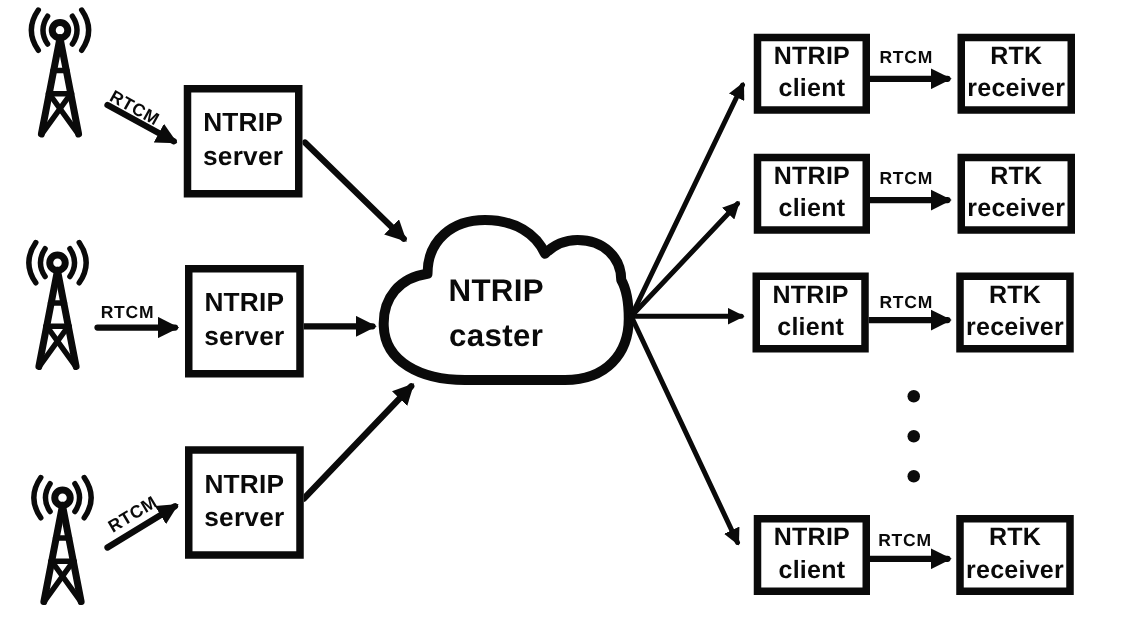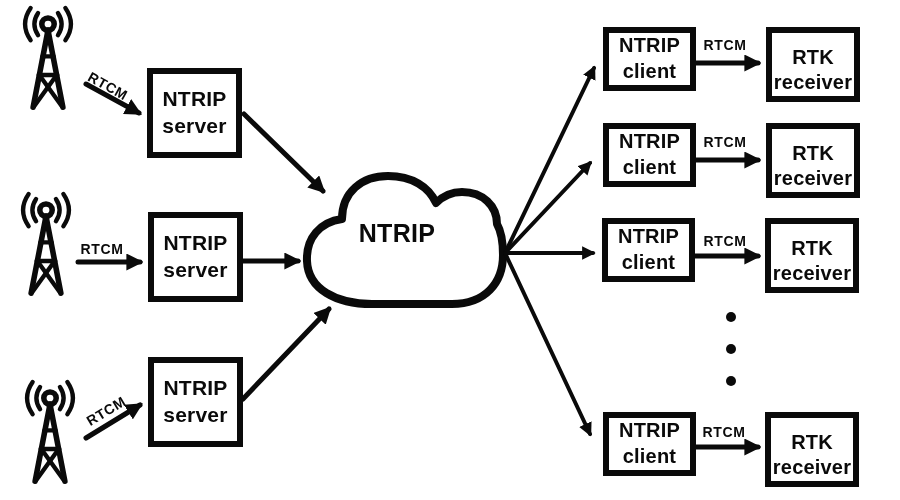--- a/index.html
+++ b/index.html
@@ -8,21 +8,21 @@
     font-family:"Liberation Sans","DejaVu Sans",sans-serif;color:#0a0a0a;
   }
   .overlay{position:absolute;left:0;top:0;width:900px;height:500px;}
   .box{
     position:absolute;box-sizing:border-box;border:6px solid #0a0a0a;background:#ffffff;
     display:flex;flex-direction:column;align-items:center;justify-content:center;
     font-weight:bold;font-size:20px;line-height:1.28;letter-spacing:0.2px;text-align:center;
   }
   .server{width:95px;height:90px;font-size:21px;}
   .client{width:93px;height:64px;}
-  .receiver{width:94px;height:75px;justify-content:flex-end;}
+  .receiver{width:94px;height:64px;}
   .rtcm{
     position:absolute;font-weight:bold;font-size:14px;letter-spacing:0.6px;
     transform:translate(-50%,-50%);white-space:nowrap;
   }
   .cloud-label{
     position:absolute;left:337px;top:216px;width:120px;text-align:center;
     font-weight:bold;font-size:25px;line-height:1.42;letter-spacing:0.3px;
   }
 </style>
 </head>
@@ -91,20 +91,21 @@
     <span>NTRIP</span>
     <span>server</span>
   </div>
   <div class="box server" style="left:148px;top:357px;">
     <span>NTRIP</span>
     <span>server</span>
   </div>
 
   <div class="cloud-label">
     <div>NTRIP</div>
+    <div>caster</div>
   </div>
 
   <div class="box client" style="left:603px;top:27px;">
     <span>NTRIP</span>
     <span>client</span>
   </div>
   <div class="box client" style="left:603px;top:123px;">
     <span>NTRIP</span>
     <span>client</span>
   </div>

